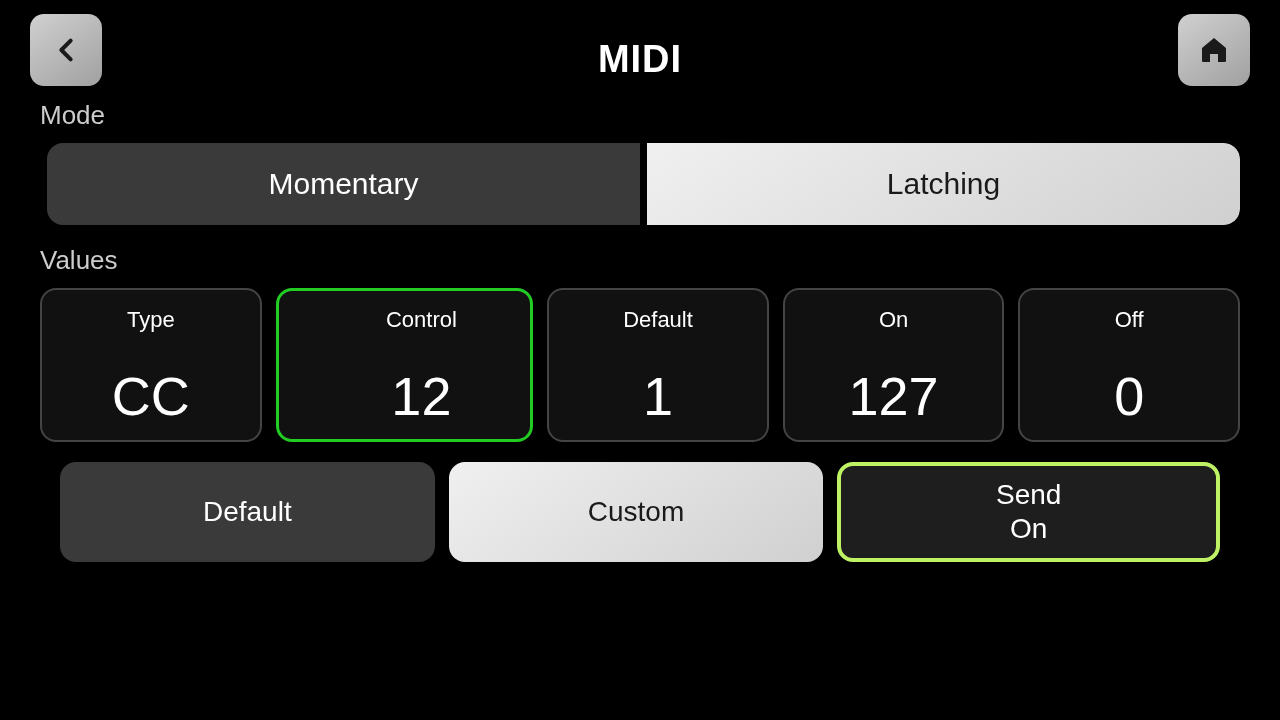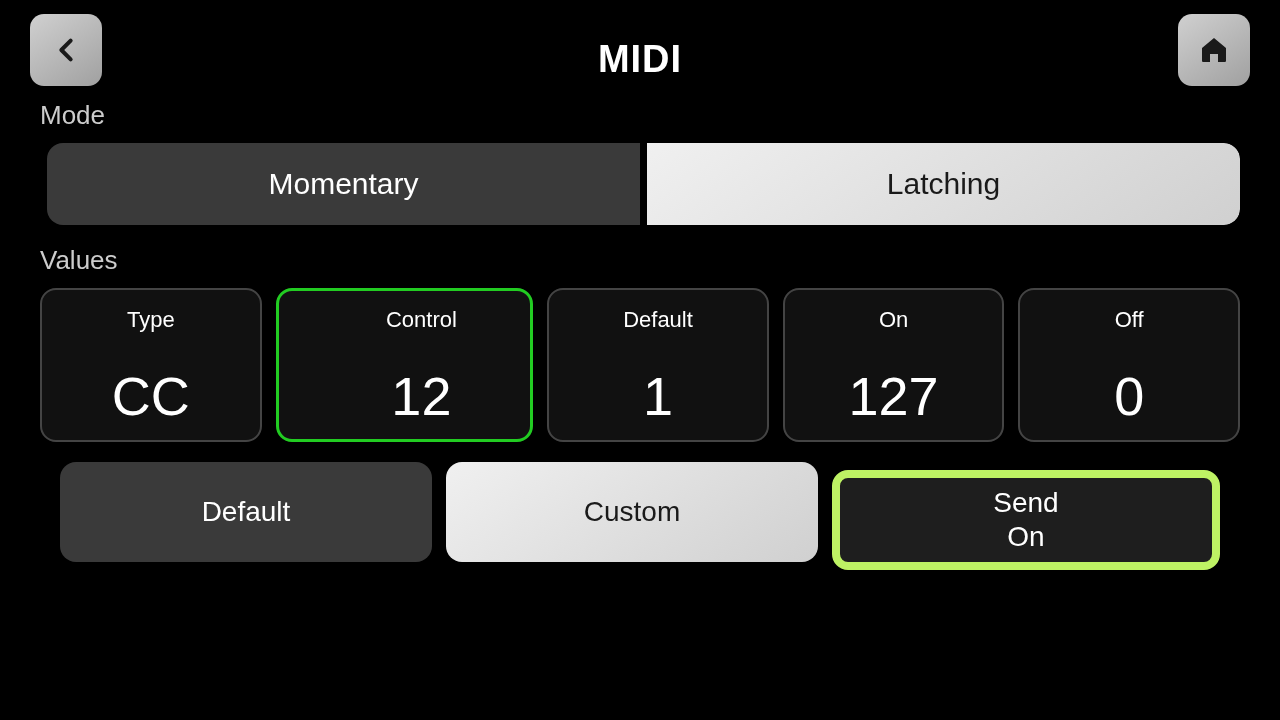--- a/index.html
+++ b/index.html
@@ -180,22 +180,21 @@
     }
 
     .bottom-btn-custom {
       background: linear-gradient(145deg, #f0f0f0, #d0d0d0);
       color: #1a1a1a;
     }
 
     .bottom-btn-send {
       background-color: #1e1e1e;
       color: #ffffff;
-      border: 8px solid #bef264;
-      margin-top: 8px;
+      border: 4px solid #bef264;
     }
   </style>
 </head>
 <body>
 
 <div class="header">
   <button class="nav-btn nav-btn-back">
     <svg viewBox="0 0 24 24">
       <path d="M15.5 5L8.5 12L15.5 19" stroke="#1a1a1a" stroke-width="3" stroke-linecap="round" stroke-linejoin="round" fill="none"></path>
     </svg>

